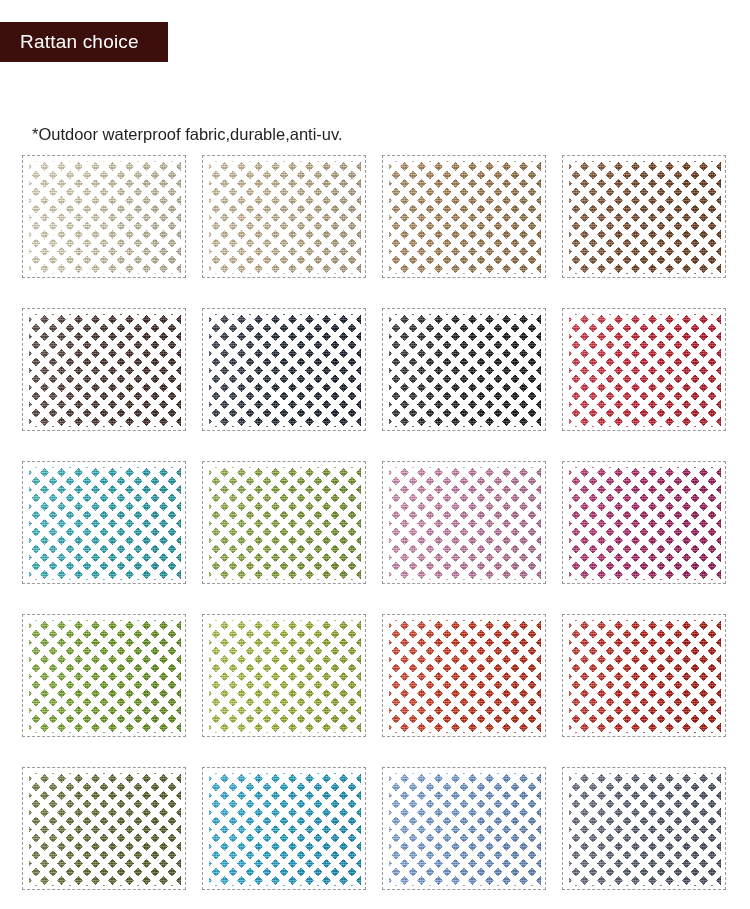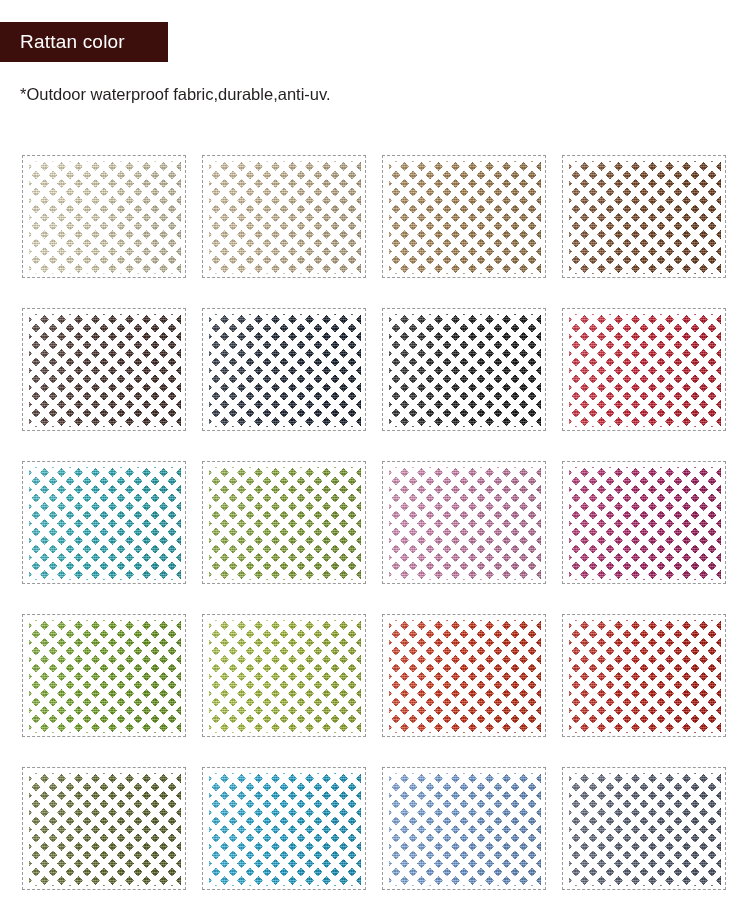--- a/index.html
+++ b/index.html
@@ -32,21 +32,21 @@
     position:absolute;
     left:0; top:82px;
     width:750px;
   }
   .note-line{
     font-size:16.5px;
     color:#231f1f;
     line-height:24px;
     white-space:nowrap;
   }
-  .note-line.indent{ padding-left:20px; }
+  .note-line.indent{ padding-left:32px;margin-top:40px; }
   .note-line.flush{ padding-left:12px; }
 
   
   .swatch-grid{
     position:absolute;
     left:22px; top:155px;
     width:716px;
     display:grid;
     grid-template-columns:repeat(4,164px);
     column-gap:16px;
@@ -103,21 +103,21 @@
        rgba(0,0,0,.06) 72%,
        rgba(0,0,0,.12) 100%);
     z-index:2;
     pointer-events:none;
   }
 </style>
 </head>
 <body>
 
 <div class="title-bar">
-  <span class="title-bar-label">Rattan color</span>
+  <span class="title-bar-label">Rattan choice</span>
 </div>
 
 <div class="notes">
   <div class="note-line indent">*Outdoor waterproof fabric,durable,anti-uv.</div>
 </div>
 
 <div class="swatch-grid" id="swatch-grid">
     <div class="swatch-cell" style="border-color: rgb(154, 154, 154);">
       <div class="swatch-fabric" style="background: rgb(232, 224, 192);"></div>
     </div>

